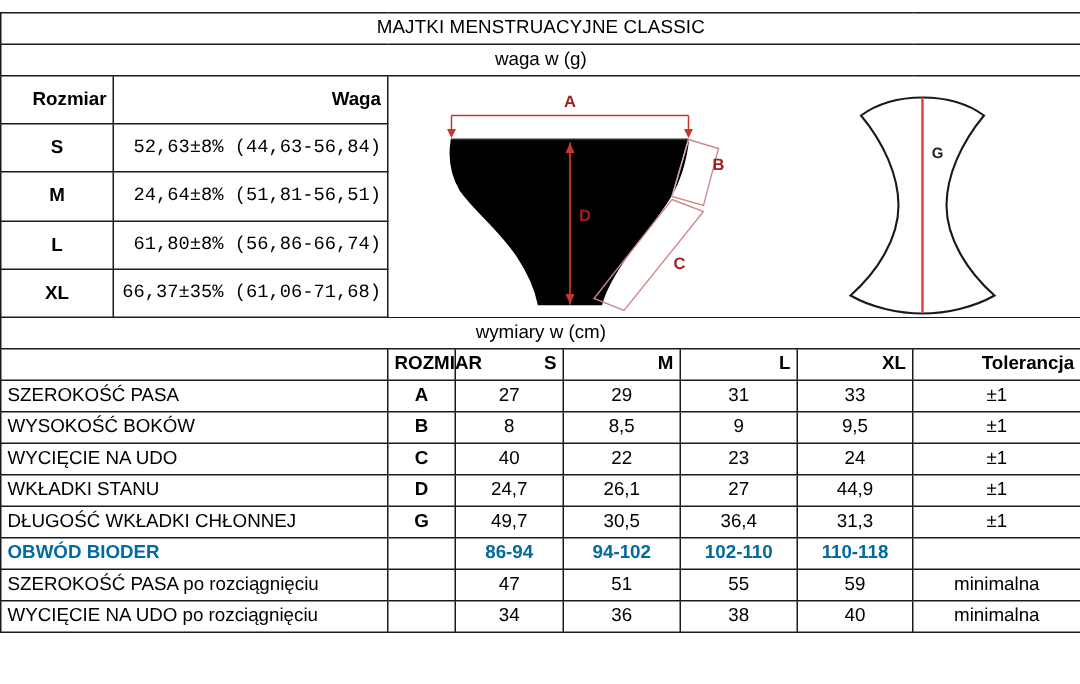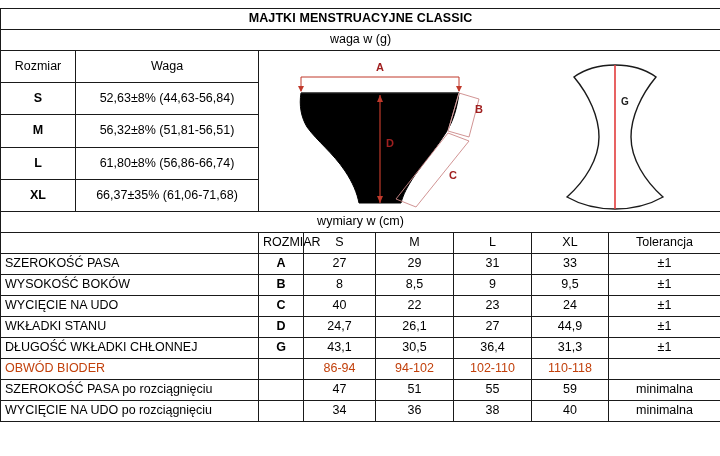--- a/index.html
+++ b/index.html
@@ -34,41 +34,42 @@
     line-height: 1.05;
     vertical-align: middle;
     height: 21px;
     box-sizing: border-box;
     background: #ffffff;
   }
   .ctr { text-align: center; }
   .lft { text-align: left; }
   .bold { font-weight: bold; }
   .title-cell {
-    font-weight: bold;
+    font-weight: normal;
     font-size: 13.5px;
     letter-spacing: .1px;
     height: 26px;
   }
   .section-cell {
     font-weight: normal;
     font-size: 13px;
     height: 22px;
   }
   .hdr-cell {
-    font-weight: normal;
+    font-weight: bold;
     font-size: 13px;
     height: 29px;
+    text-align: right;
   }
   .weight-row td { height: 32px; }
   .weight-label { font-weight: bold; font-size: 13px; }
-  .weight-val { font-size: 13px; text-align: center; padding-left: 6px; }
+  .weight-val { font-size: 13px; text-align: right; padding-left: 6px; font-family: Liberation Mono, monospace; }
   .redrow td {
-    color: #c2410c;
-    font-weight: normal;
+    color: #0369a1;
+    font-weight: bold;
   }
   .rowlabel { font-size: 12.5px; white-space: nowrap; }
   .tol { font-size: 12.5px; }
   .diagram-cell {
     padding: 0;
     position: relative;
     background: #fdfdfd;
   }
   .diagram-wrap {
     position: relative;
@@ -173,21 +174,21 @@
         </div>
       </td>
     </tr>
 
     <tr class="weight-row">
       <td class="ctr weight-label">S</td>
       <td class="weight-val">52,63±8% (44,63-56,84)</td>
     </tr>
     <tr class="weight-row">
       <td class="ctr weight-label">M</td>
-      <td class="weight-val">56,32±8% (51,81-56,51)</td>
+      <td class="weight-val">24,64±8% (51,81-56,51)</td>
     </tr>
     <tr class="weight-row">
       <td class="ctr weight-label">L</td>
       <td class="weight-val">61,80±8% (56,86-66,74)</td>
     </tr>
     <tr class="weight-row">
       <td class="ctr weight-label">XL</td>
       <td class="weight-val">66,37±35% (61,06-71,68)</td>
     </tr>
 
@@ -237,21 +238,21 @@
       <td class="ctr bold">D</td>
       <td class="ctr">24,7</td>
       <td class="ctr">26,1</td>
       <td class="ctr">27</td>
       <td class="ctr">44,9</td>
       <td class="ctr tol">±1</td>
     </tr>
     <tr>
       <td class="lft rowlabel" colspan="2">DŁUGOŚĆ WKŁADKI CHŁONNEJ</td>
       <td class="ctr bold">G</td>
-      <td class="ctr">43,1</td>
+      <td class="ctr">49,7</td>
       <td class="ctr">30,5</td>
       <td class="ctr">36,4</td>
       <td class="ctr">31,3</td>
       <td class="ctr tol">±1</td>
     </tr>
     <tr class="redrow">
       <td class="lft rowlabel" colspan="2">OBWÓD BIODER</td>
       <td class="ctr bold"></td>
       <td class="ctr">86-94</td>
       <td class="ctr">94-102</td>

